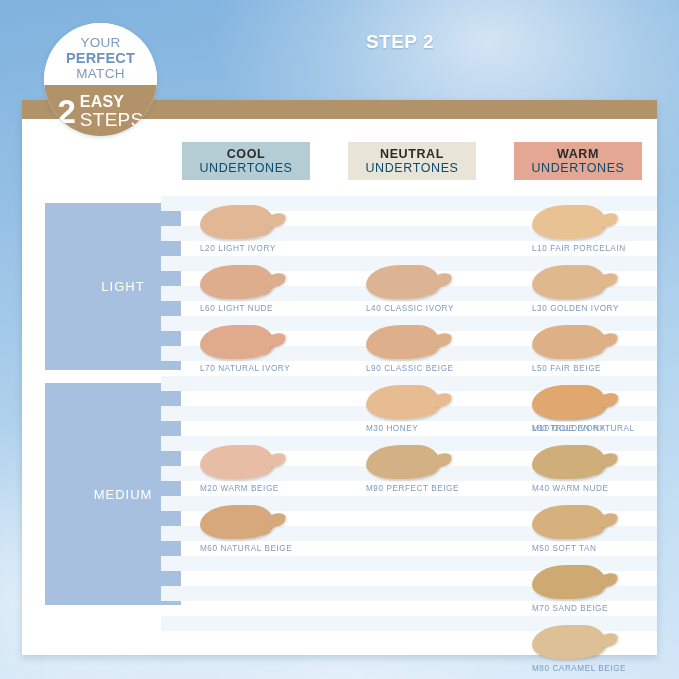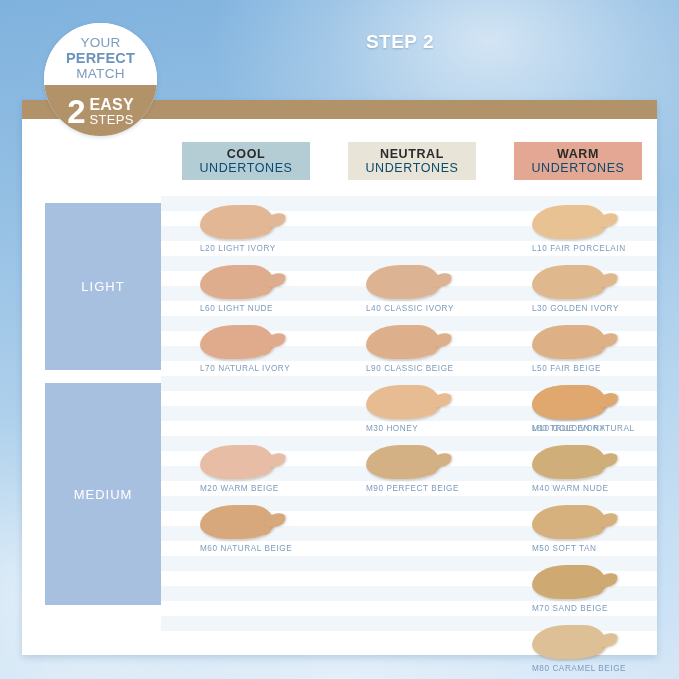--- a/index.html
+++ b/index.html
@@ -126,21 +126,21 @@
     color: #ffffff;
     line-height: 1;
     margin-right: 4px;
   }
   .badge-stack {
     color: #ffffff;
     text-align: left;
     line-height: 1.02;
   }
   .badge-easy  { font-size: 16px; font-weight: bold; letter-spacing: 0.2px; }
-  .badge-steps { font-size: 13px; letter-spacing: 0.3px; }
+  .badge-steps { font-size: 19px; letter-spacing: 0.3px; }
 
   
   .col-headers {
     position: absolute;
     left: 0;
     top: 42px;
     width: 611px;
     height: 42px;
   }
   .col-header {
@@ -161,20 +161,21 @@
 
   
   .cat-block {
     position: absolute;
     left: 23px;
     width: 116px;
     background: #a7c0e0;
     display: flex;
     align-items: center;
     justify-content: center;
+    padding-left: 20px;
   }
   .cat-label {
     color: #ffffff;
     font-size: 13px;
     letter-spacing: 1px;
   }
   .cat-light  { top: 103px; height: 167px; }
   .cat-medium { top: 283px; height: 222px; }
 
   

